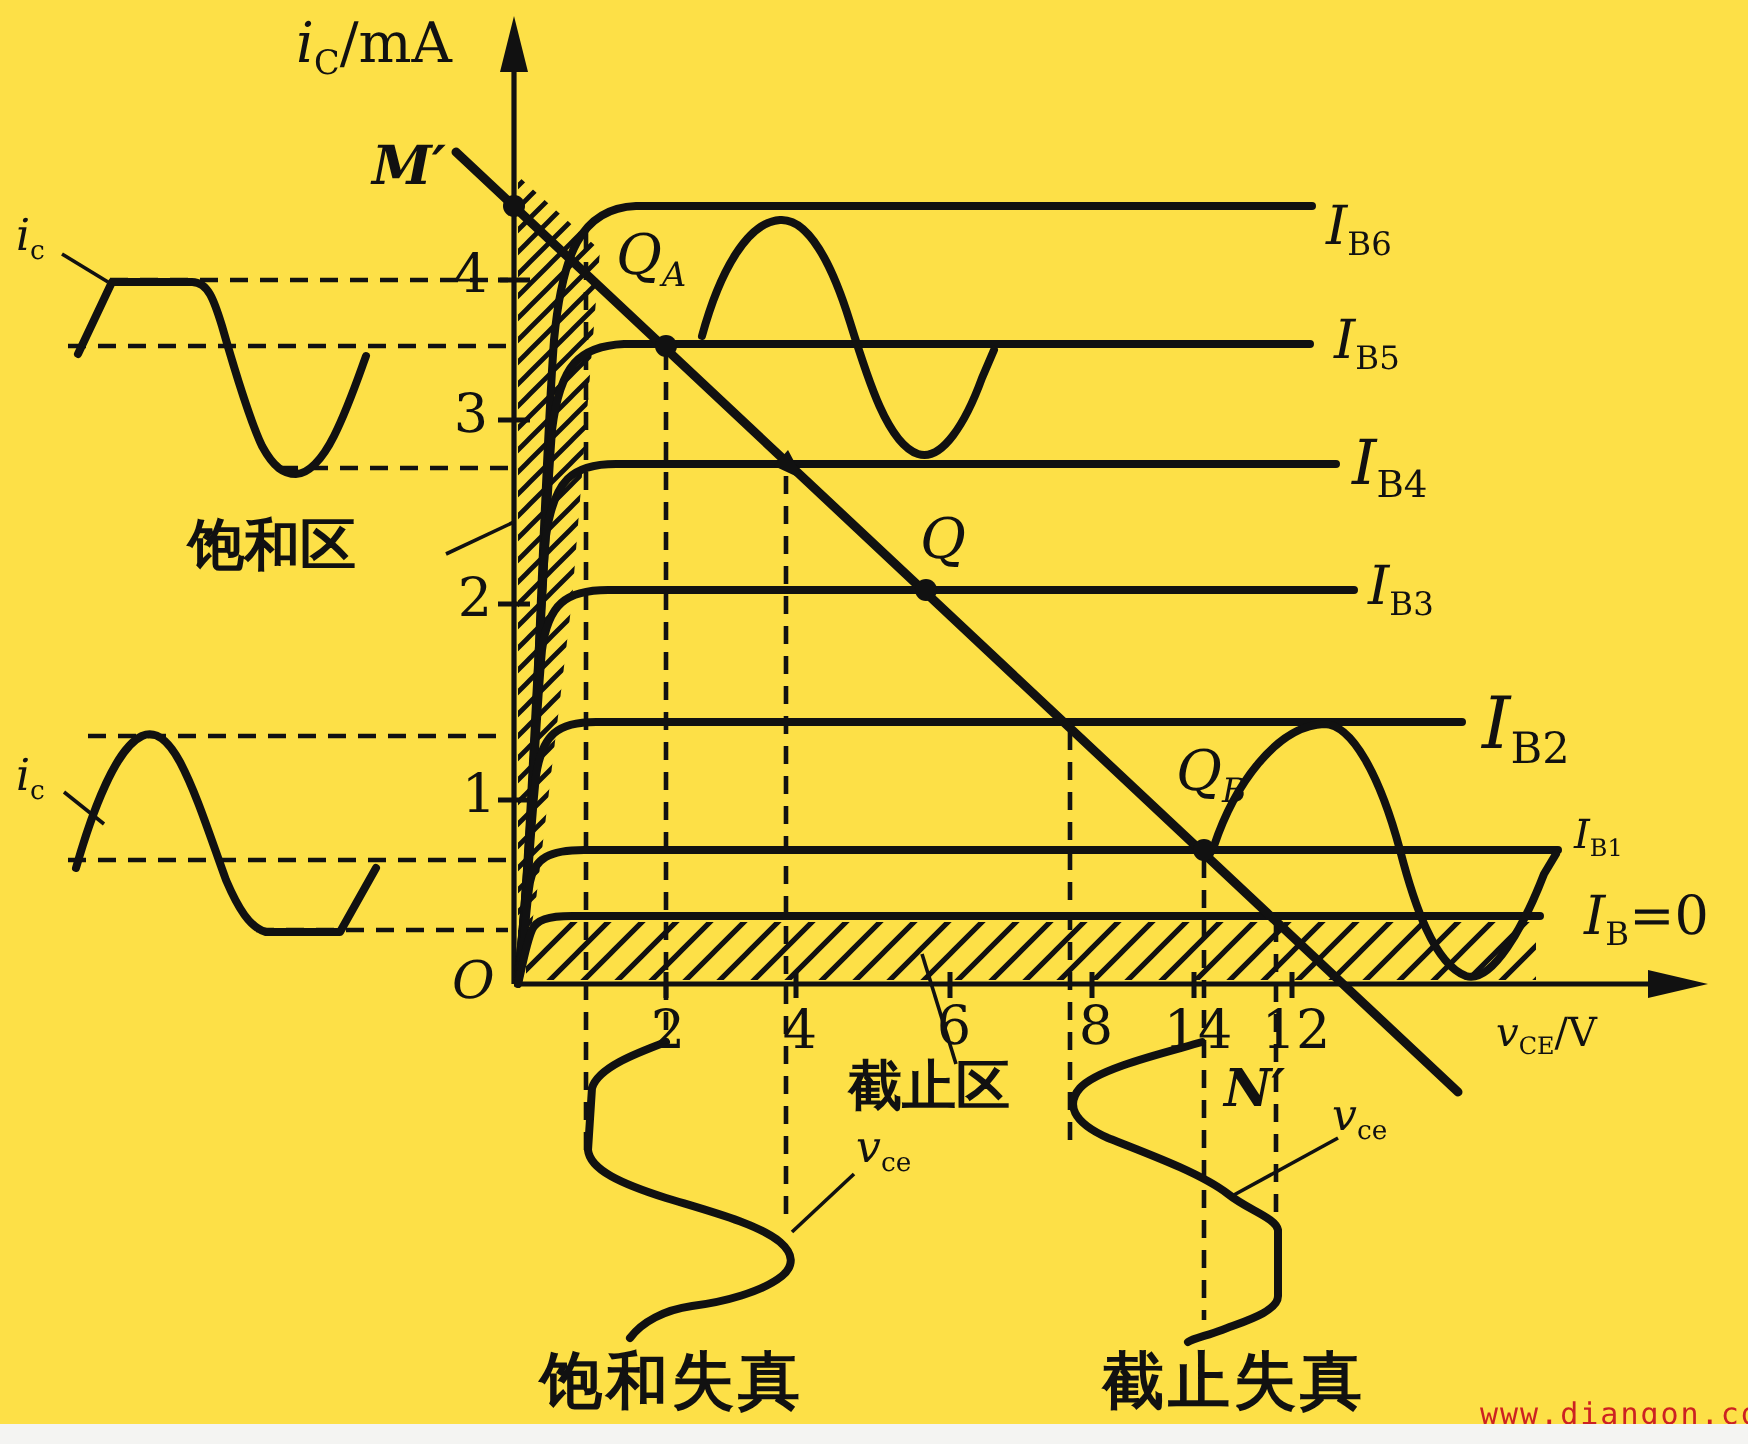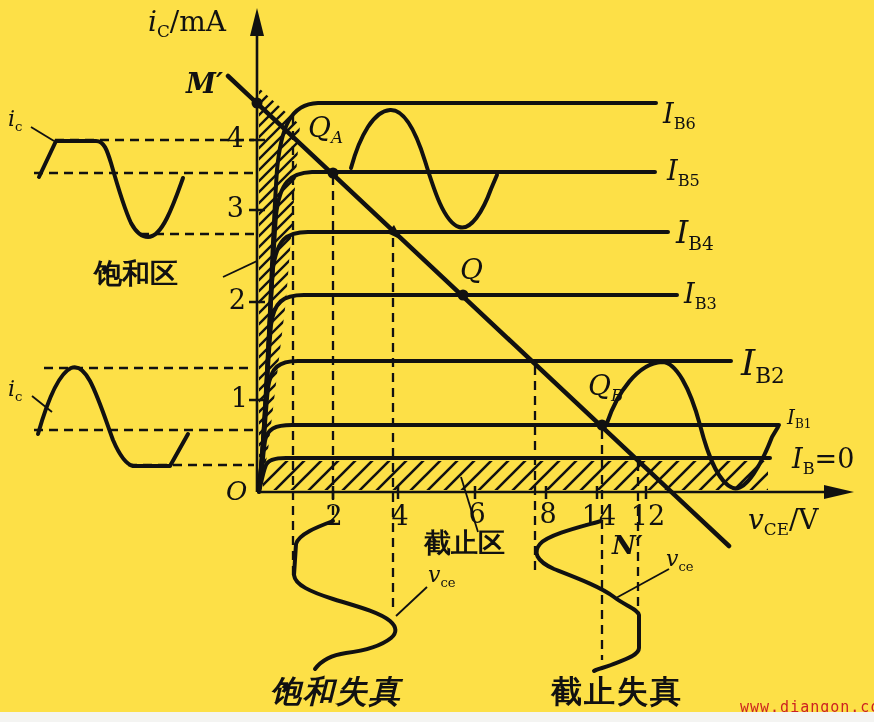--- a/index.html
+++ b/index.html
@@ -128,21 +128,21 @@
 
   <div class="lbl math it" style="left:226px;top:478px;font-size:26px;">O</div>
 
   <div class="lbl math tick xt" style="left:312px;top:502px;">2</div>
   <div class="lbl math tick xt" style="left:378px;top:502px;">4</div>
   <div class="lbl math tick xt" style="left:455px;top:500px;">6</div>
   <div class="lbl math tick xt" style="left:526px;top:500px;">8</div>
   <div class="lbl math tick xt" style="left:577px;top:502px;">14</div>
   <div class="lbl math tick xt" style="left:626px;top:502px;">12</div>
 
-  <div class="lbl math" style="left:748px;top:506px;font-size:28px;">
+  <div class="lbl math" style="left:748px;top:506px;font-size:20px;">
     <span class="it">v</span><sub>CE</sub><span>/V</span>
   </div>
 
   <div class="lbl cn" style="left:424px;top:530px;font-size:27px;">截止区</div>
 
   <div class="lbl math it" style="left:612px;top:532px;font-size:26px;font-weight:600;">N′</div>
 
   <div class="lbl math" style="left:428px;top:564px;font-size:22px;">
     <span class="it">v</span><sub>ce</sub>
   </div>
@@ -173,18 +173,18 @@
   <div class="lbl math" style="left:741px;top:345px;font-size:36px;text-align:center;">
     <span class="it">I</span><sub>B2</sub>
   </div>
   <div class="lbl math" style="left:787px;top:407px;font-size:20px;">
     <span class="it">I</span><sub>B1</sub>
   </div>
   <div class="lbl math" style="left:792px;top:445px;font-size:27px;">
     <span class="it">I</span><sub>B</sub><span>=0</span>
   </div>
 
-  <div class="lbl caption" style="left:270px;top:676px;font-style:italic;">饱和失真</div>
+  <div class="lbl caption" style="left:270px;top:676px;">饱和失真</div>
   <div class="lbl caption" style="left:551px;top:676px;">截止失真</div>
 
   <div class="lbl watermark" style="left:740px;top:700px;">www.diangon.com</div>
 
 </div>
 
 </body></html>

